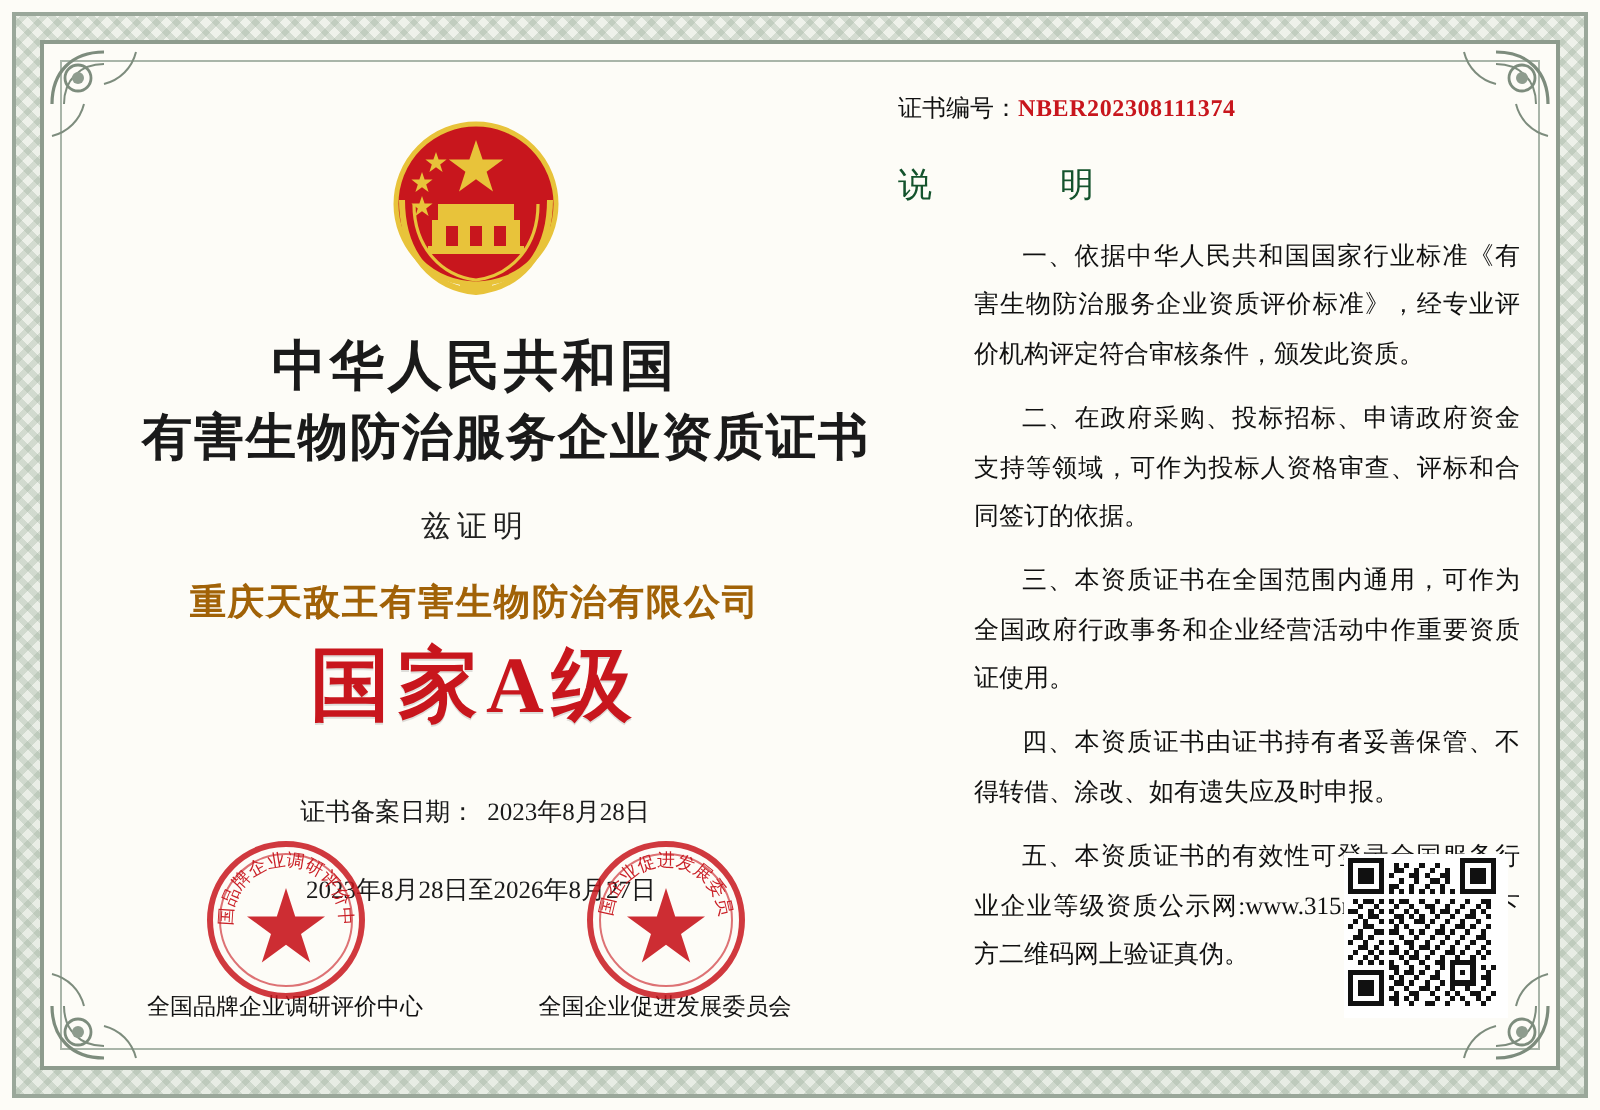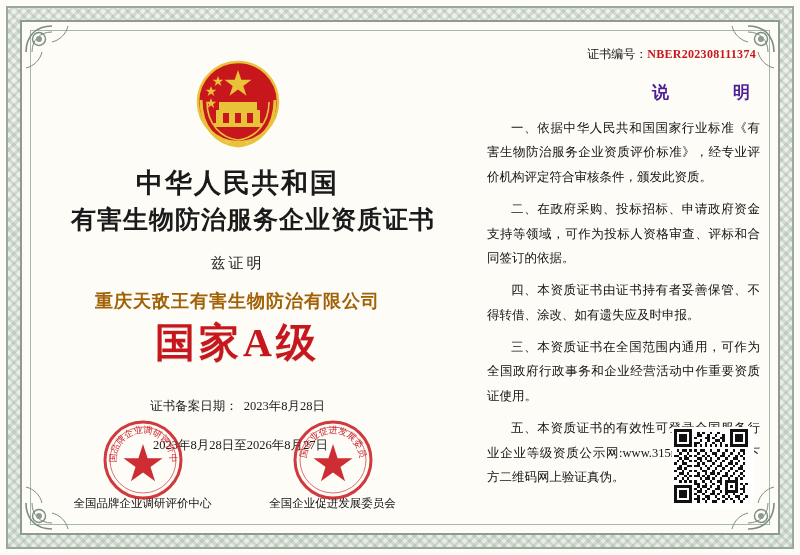--- a/index.html
+++ b/index.html
@@ -167,39 +167,39 @@
   .seal-caption {
     font-family: "Liberation Serif", serif;
     font-size: 11.5px;
     color: #111;
     margin-top: -6px;
     white-space: nowrap;
   }
 
   
   .cert-no {
-    text-align: right;
+    text-align: left;
     font-size: 12px;
     font-family: "Liberation Serif", serif;
     color: #111;
     margin-bottom: 18px;
     margin-right: 4px;
   }
   .cert-no .num {
     color: #c8161d;
     font-weight: bold;
     letter-spacing: 0.3px;
   }
   .notice-title {
-    text-align: right;
+    text-align: left;
     font-family: "Liberation Serif", serif;
     font-size: 17px;
-    font-weight: bold;
+    font-weight: normal;
     letter-spacing: 10px;
-    color: #4c1d95;
+    color: #14532d;
     margin-bottom: 12px;
   }
   .notice-item {
     font-family: "Liberation Serif", serif;
     font-size: 12.5px;
     line-height: 1.95;
     color: #111;
     text-align: justify;
     margin-bottom: 8px;
     text-indent: 24px;
@@ -353,22 +353,22 @@
     <div class="right-col">
 
       <div class="cert-no">
         <span>证书编号：</span><span class="num">NBER202308111374</span>
       </div>
 
       <div class="notice-title">说　　明</div>
 
       <div class="notice-item">一、依据中华人民共和国国家行业标准《有害生物防治服务企业资质评价标准》，经专业评价机构评定符合审核条件，颁发此资质。</div>
       <div class="notice-item">二、在政府采购、投标招标、申请政府资金支持等领域，可作为投标人资格审查、评标和合同签订的依据。</div>
+      <div class="notice-item">三、本资质证书在全国范围内通用，可作为全国政府行政事务和企业经营活动中作重要资质证使用。</div>
       <div class="notice-item">四、本资质证书由证书持有者妥善保管、不得转借、涂改、如有遗失应及时申报。</div>
-      <div class="notice-item">三、本资质证书在全国范围内通用，可作为全国政府行政事务和企业经营活动中作重要资质证使用。</div>
       <div class="notice-item">五、本资质证书的有效性可登录全国服务行业企业等级资质公示网:www.315nber.cn或扫描下方二维码网上验证真伪。</div>
 
       <div class="qr">
         <svg width="74" height="74" viewBox="0 0 29 29" shape-rendering="crispEdges">
           <rect width="29" height="29" fill="#ffffff"></rect>
           <g fill="#111111">
 
             <rect x="0" y="0" width="7" height="1"></rect>
               <rect x="0" y="6" width="7" height="1"></rect>
             <rect x="0" y="0" width="1" height="7"></rect>

